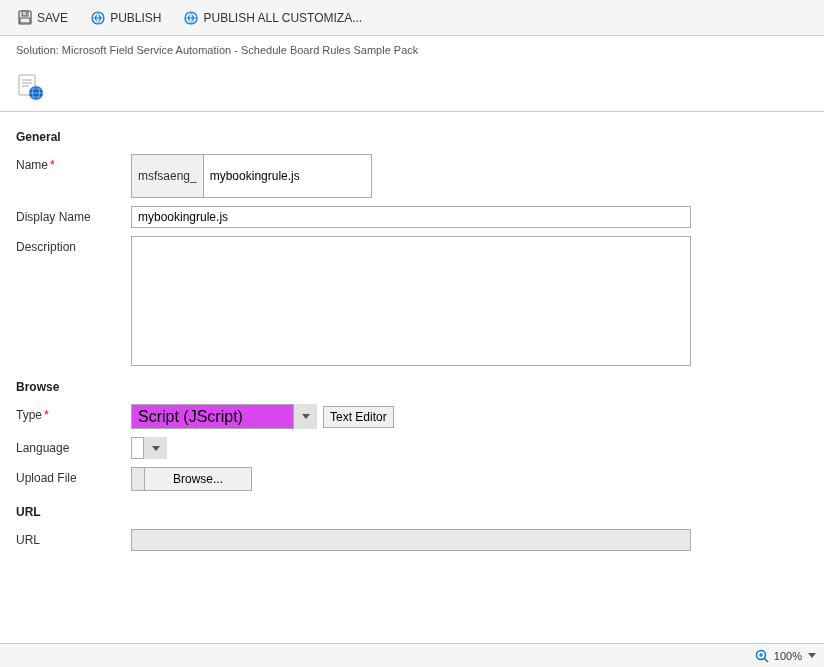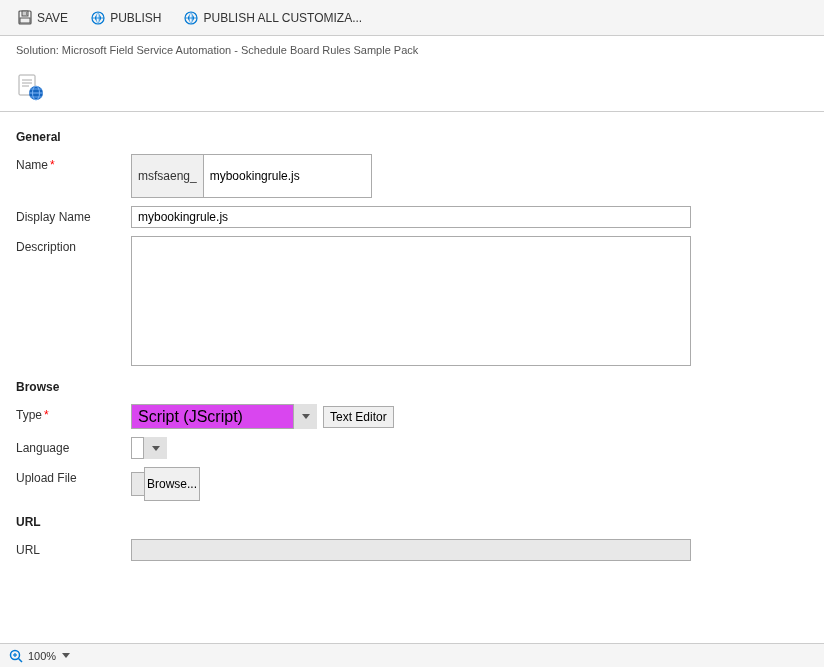--- a/index.html
+++ b/index.html
@@ -249,25 +249,25 @@
       border: 1px solid #ababab;
       border-right: none;
       padding: 3px 6px;
       font-size: 12px;
       background: #e8e8e8;
       height: 24px;
     }
     .browse-btn {
       border: 1px solid #ababab;
       background: #f0f0f0;
-      padding: 3px 2px;
+      padding: 3px 28px;
       font-size: 12px;
       cursor: pointer;
       white-space: nowrap;
-      height: 34px;
+      height: 24px;
     }
 
     
     .url-section { margin-top: 14px; }
     .url-display {
       width: 100%;
       max-width: 560px;
       background: #e8e8e8;
       border: 1px solid #ababab;
       padding: 3px 6px;
@@ -275,20 +275,21 @@
       color: #555;
       height: 22px;
     }
 
     
     .status-bar {
       background: #f5f5f5;
       border-top: 1px solid #ccc;
       display: flex;
       align-items: center;
+      justify-content: flex-end;
       padding: 2px 8px;
       min-height: 24px;
       gap: 4px;
     }
     .zoom-icon {
       width: 16px;
       height: 16px;
       display: inline-flex;
       align-items: center;
       justify-content: center;

